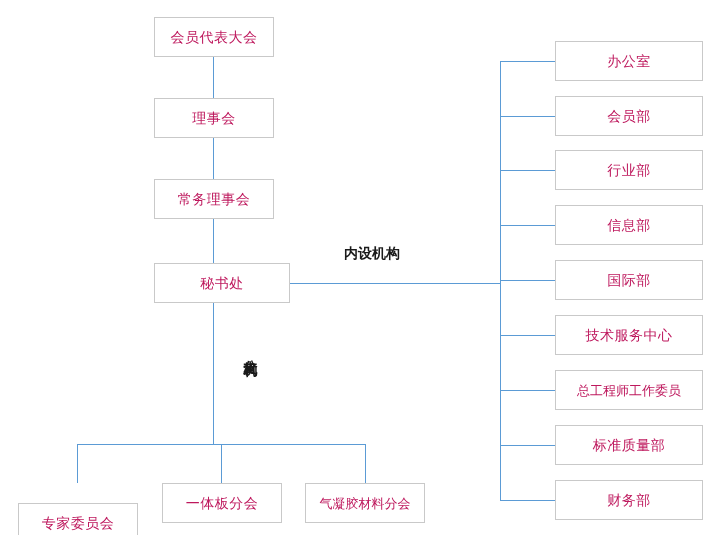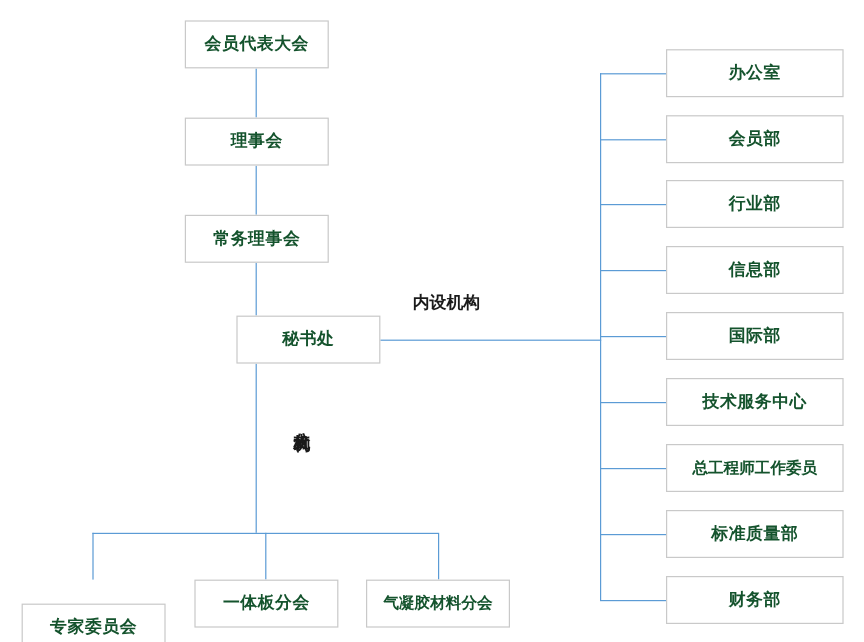--- a/index.html
+++ b/index.html
@@ -23,22 +23,22 @@
     box-sizing: border-box;
     border: 1px solid #c9c9c9;
     background: #ffffff;
     display: flex;
     align-items: center;
     justify-content: center;
     z-index: 3;
   }
   .node-label {
     font-size: 14px;
-    font-weight: bold;
-    color: #14532d;
+    font-weight: normal;
+    color: #be185d;
     line-height: 1;
     white-space: nowrap;
     letter-spacing: 0.5px;
   }
   .node-label.small {
     font-size: 13px;
     letter-spacing: 0px;
   }
   .connector {
     position: absolute;
@@ -103,21 +103,21 @@
   </div>
 
   <div class="node-box" style="left:154px; top:98px; width:120px; height:40px;">
     <span class="node-label">理事会</span>
   </div>
 
   <div class="node-box" style="left:154px; top:179px; width:120px; height:40px;">
     <span class="node-label">常务理事会</span>
   </div>
 
-  <div class="node-box" style="left:154px; top:263px; width:120px; height:40px;margin-left:43px;">
+  <div class="node-box" style="left:154px; top:263px; width:136px; height:40px;">
     <span class="node-label">秘书处</span>
   </div>
 
   <div class="free-label" style="left:344px; top:246px;">内设机构</div>
 
   <div class="free-label vertical" style="left:240px; top:349px; width:18px;">分支机构</div>
 
   <div class="node-box" style="left:555px; top:41px; width:148px; height:40px;">
     <span class="node-label">办公室</span>
   </div>

